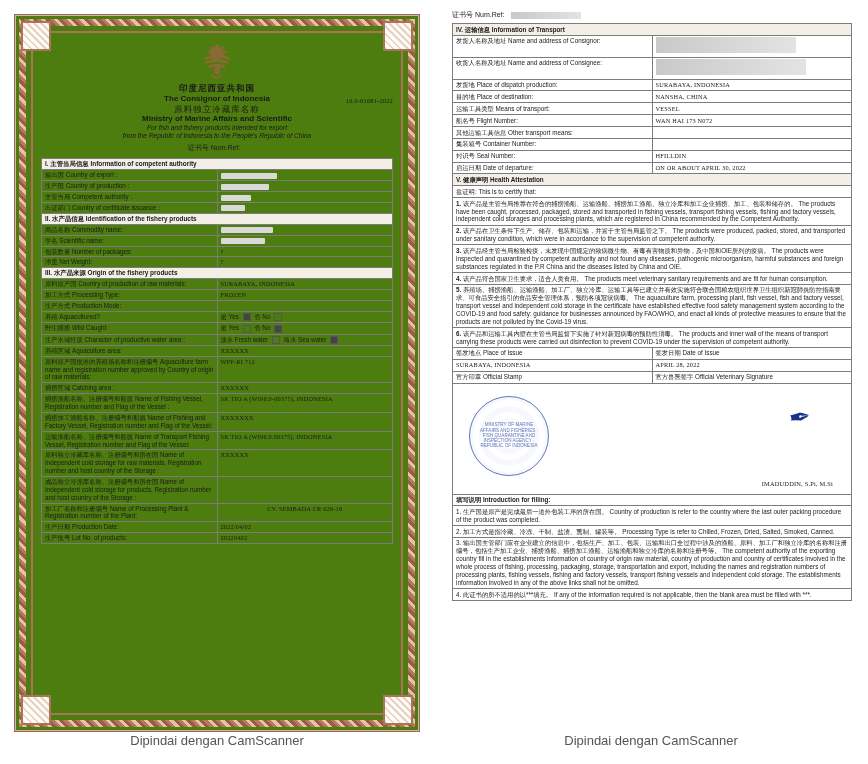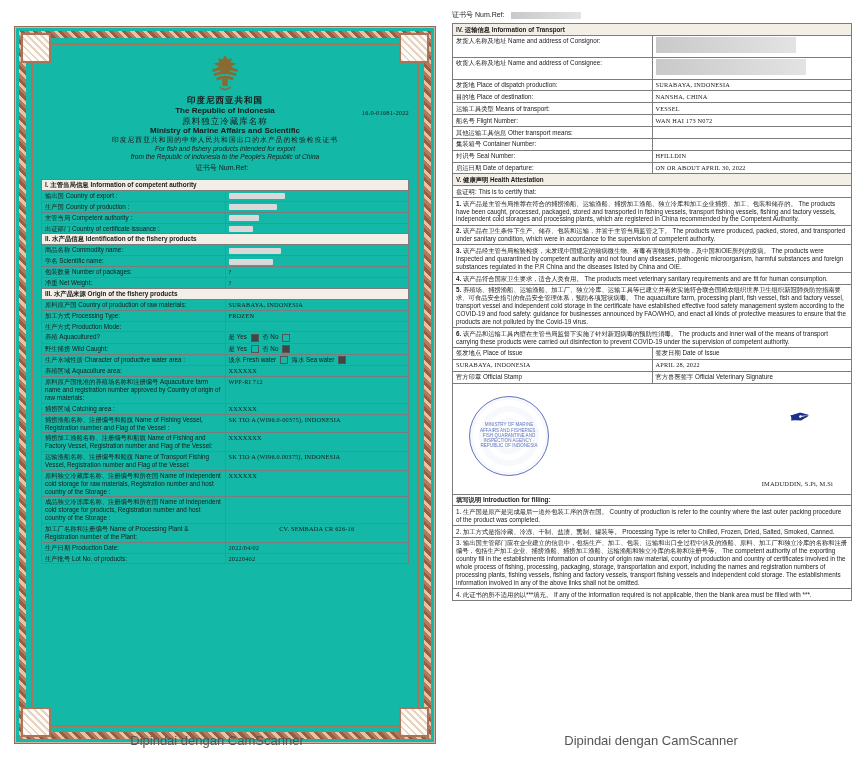--- a/index.html
+++ b/index.html
@@ -4,25 +4,24 @@
 <style>
   html,body{margin:0;padding:0;background:#ffffff;}
   body{width:868px;height:764px;font-family:"Liberation Sans",sans-serif;color:#1a1a1a;overflow:hidden;}
   .page{position:relative;width:868px;height:764px;background:#fff;}
   .half{position:absolute;top:0;height:764px;}
   .left{left:0;width:434px;}
   .right{left:434px;width:434px;}
 
   
   .cert{
-    position:absolute;left:14px;top:26px;width:404px;height:716px;
-    background:#14b8a6;
+    position:absolute;left:14px;top:14px;width:404px;height:716px;
+    background:#4d7c0f;
     border:1px solid #9a6a55;
     box-shadow:0 0 0 1px #cdb8a5 inset;
-    padding-left:16px;
   }
   .cert-frame{
     position:absolute;left:4px;top:4px;right:4px;bottom:4px;
     border:7px solid #b08264;
     border-image:repeating-linear-gradient(45deg,#b5795c 0 3px,#e2c3a9 3px 6px,#9c5c41 6px 9px) 7;
   }
   .cert-frame2{
     position:absolute;left:16px;top:16px;right:16px;bottom:16px;
     border:2px solid #a9745a;
   }
@@ -114,24 +113,23 @@
               <path d="M14 32 Q30 26 46 32 L46 36 Q30 30 14 36 Z"></path>
               <path d="M18 38 Q30 33 42 38 L42 42 Q30 37 18 42 Z"></path>
               <rect x="26" y="40" width="8" height="10" rx="1"></rect>
               <path d="M22 50 Q30 58 38 50 L38 53 Q30 60 22 53 Z"></path>
             </g>
           </svg>
         </div>
 
         <div class="hdr">
           <div class="cn b">印度尼西亚共和国</div>
-          <div class="en b">The Republic of Indonesia</div>
+          <div class="en b">The Consignor of Indonesia</div>
           <div class="cn">原料独立冷藏库名称</div>
           <div class="en b">Ministry of Marine Affairs and Scientific</div>
-          <div class="sm cn">印度尼西亚共和国的中华人民共和国出口的水产品的检验检疫证书</div>
           <div class="it">For fish and fishery products intended for export</div>
           <div class="it">from the Republic of Indonesia to the People's Republic of China</div>
           <div class="numref">
             <span>证书号 Num.Ref:</span>
             <span class="hand"></span>
           </div>
         </div>
         <div class="topright-num hand">16.0-01681-2022</div>
 
         <table class="doc">

